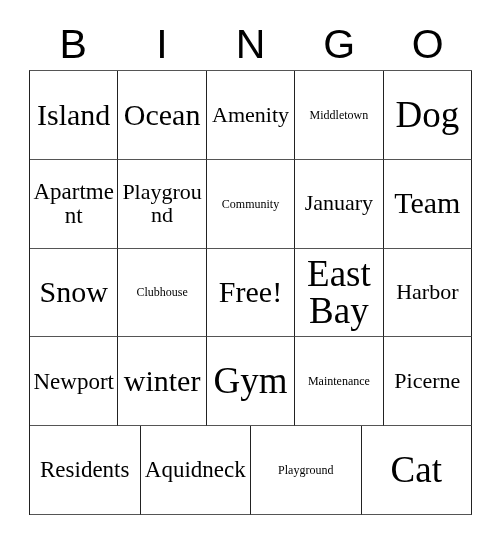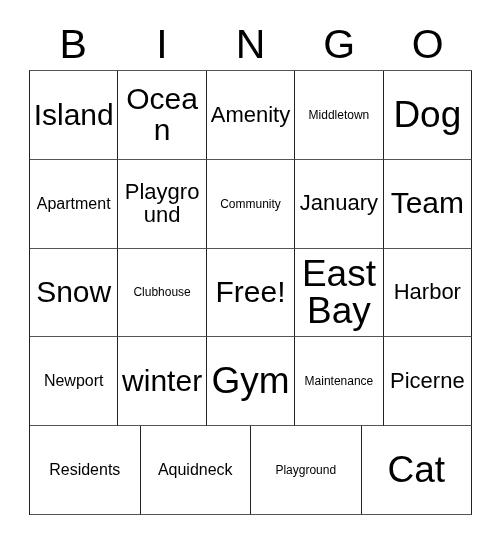--- a/index.html
+++ b/index.html
@@ -54,20 +54,21 @@
     box-sizing: border-box;
     border-top: 1.5px solid #555555;
     border-left: 1.5px solid #222222;
     display: flex;
     flex-direction: column;
   }
   .grid-row {
     flex: 1 1 0;
     display: flex;
     min-height: 0;
+    font-family: Liberation Serif, serif;
   }
   .cell {
     flex: 1 1 0;
     min-width: 0;
     box-sizing: border-box;
     border-right: 1.5px solid #222222;
     border-bottom: 1.5px solid #555555;
     display: flex;
     align-items: center;
     justify-content: center;
@@ -76,21 +77,21 @@
     line-height: 1.02;
     color: #000000;
     overflow: hidden;
     word-break: break-word;
   }
 
   
   .fs-xl   { font-size: 37px; }
   .fs-lg   { font-size: 30px; }
   .fs-md   { font-size: 22px; }
-  .fs-sm   { font-size: 16px; }
+  .fs-sm   { font-size: 23px; }
   .fs-xs   { font-size: 12px; }
   .fs-xxs  { font-size: 12px; }
 
   .two-line { line-height: 1.0; }
 </style>
 </head>
 <body>
 
 <div id="card">
 

